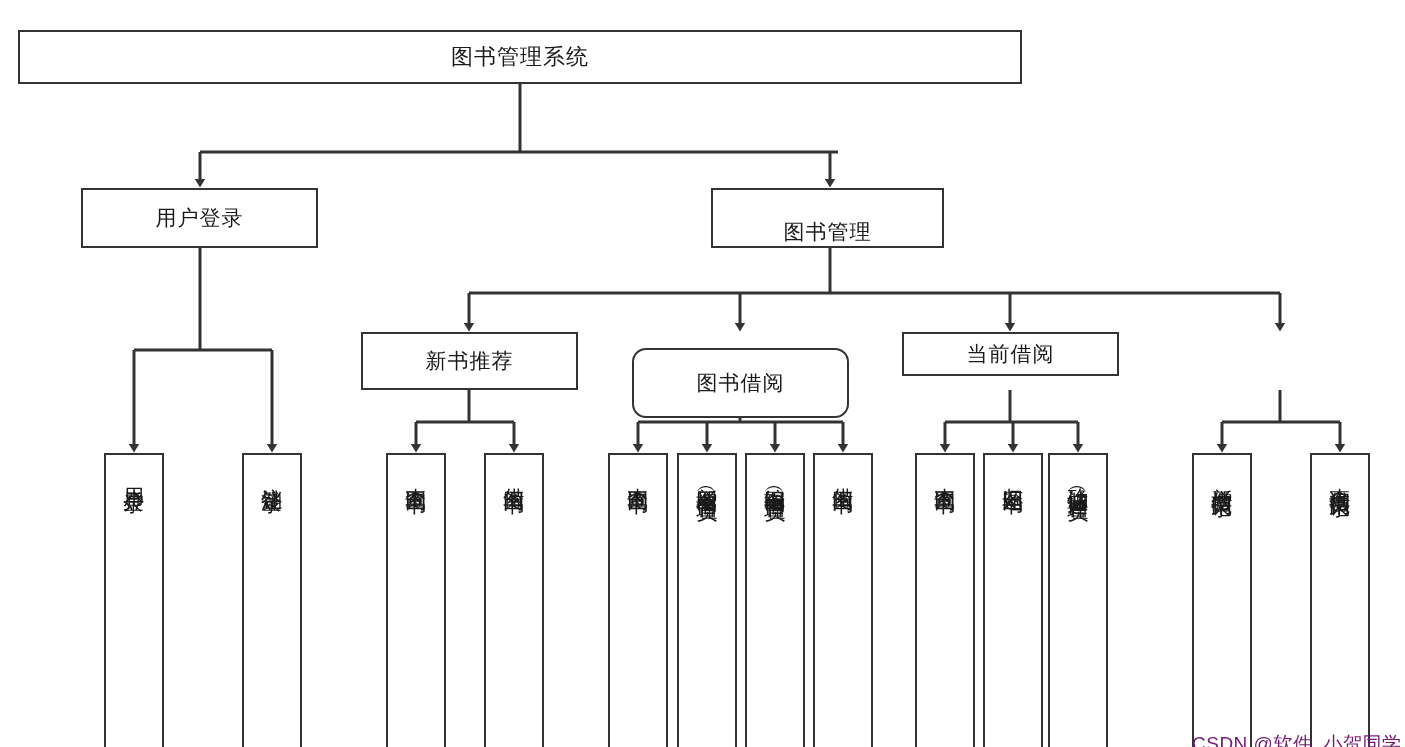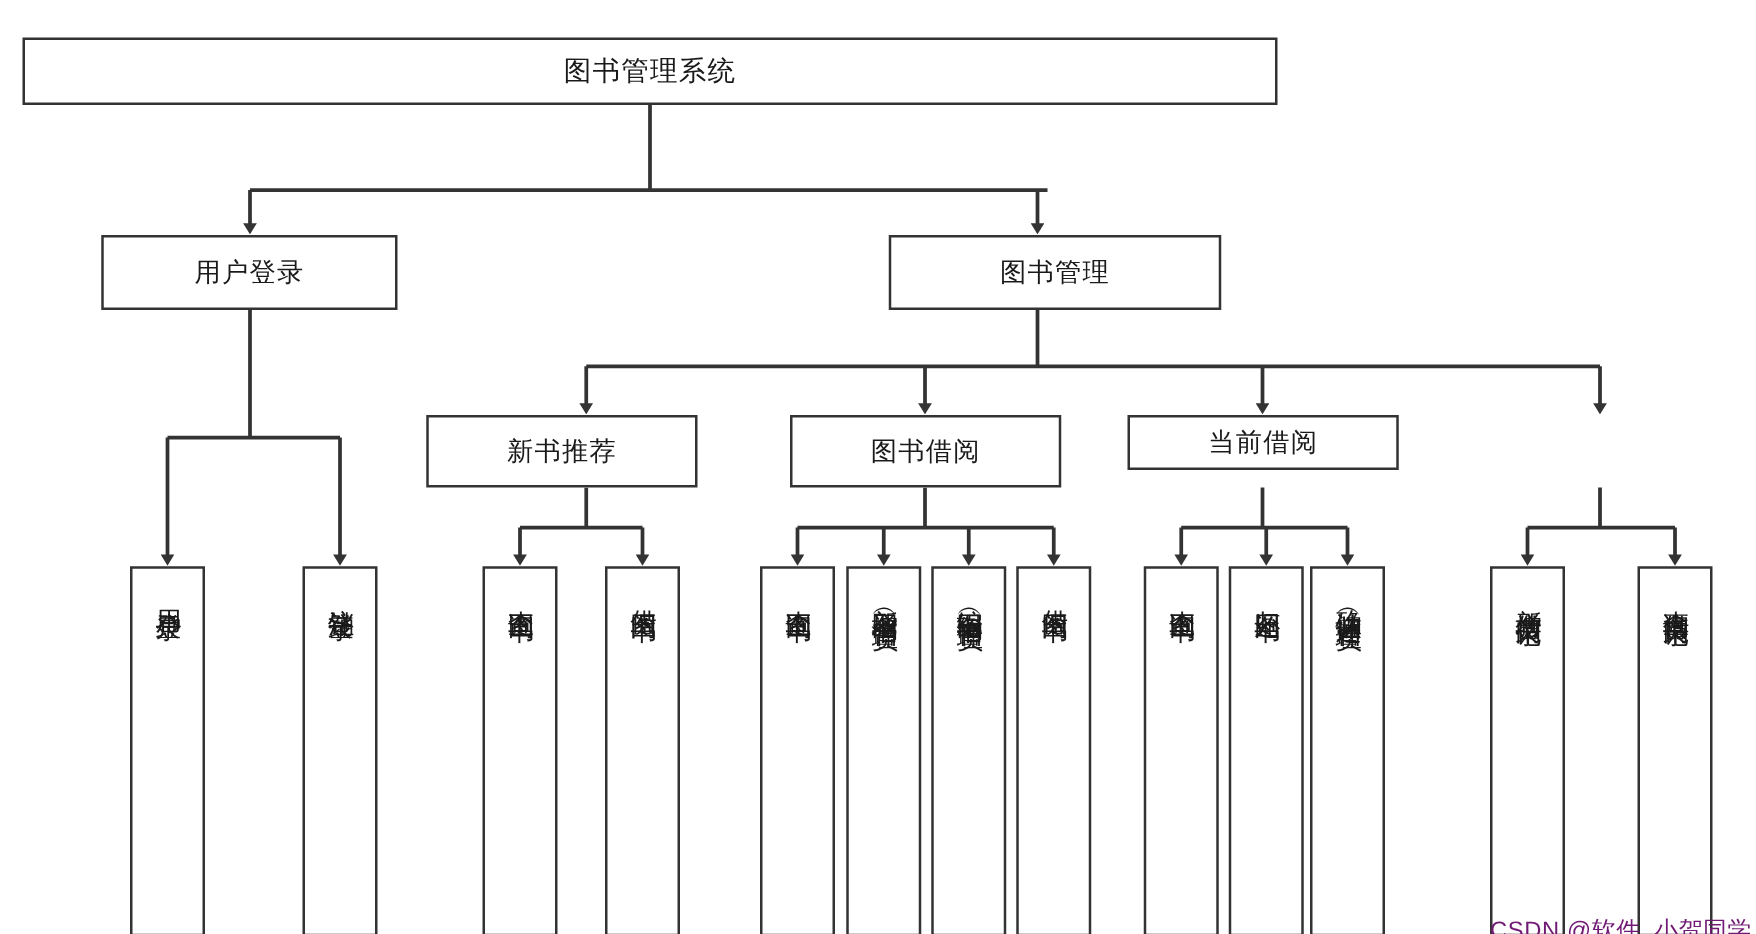--- a/index.html
+++ b/index.html
@@ -120,28 +120,28 @@
     </g>
   </svg>
 
   <div class="node node-h node-root" style="left: 18px; top: 14px; width: 1004px; height: 54px;">
     <span>图书管理系统</span>
   </div>
 
   <div class="node node-h" style="left: 81px; top: 172px; width: 237px; height: 60px;">
     <span>用户登录</span>
   </div>
-  <div class="node node-h" style="left: 711px; top: 172px; width: 266px; height: 60px;">
+  <div class="node node-h" style="left: 711px; top: 172px; width: 233px; height: 60px; align-items: flex-end;">
     <span>图书管理</span>
   </div>
 
-  <div class="node node-h" style="left: 341px; top: 316px; width: 217px; height: 58px;">
+  <div class="node node-h" style="left: 361px; top: 316px; width: 217px; height: 58px;">
     <span>新书推荐</span>
   </div>
-  <div class="node node-h" style="left: 632px; top: 316px; width: 217px; height: 58px;">
+  <div class="node node-h" style="left: 632px; top: 332px; width: 217px; height: 70px; border-radius: 14px;">
     <span>图书借阅</span>
   </div>
   <div class="node node-h" style="left: 902px; top: 316px; width: 217px; height: 44px;">
     <span>当前借阅</span>
   </div>
 
   <div class="node node-leaf" style="left: 104px; top: 437px; width: 60px; height: 296px;">
     <span class="vtext">用户登录</span>
   </div>
   <div class="node node-leaf" style="left: 242px; top: 437px; width: 60px; height: 296px;">

